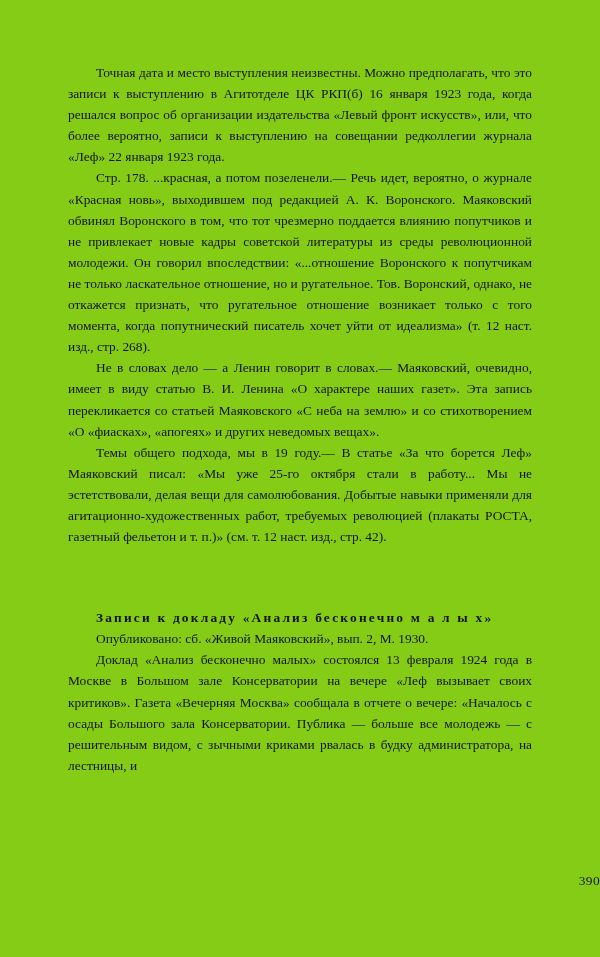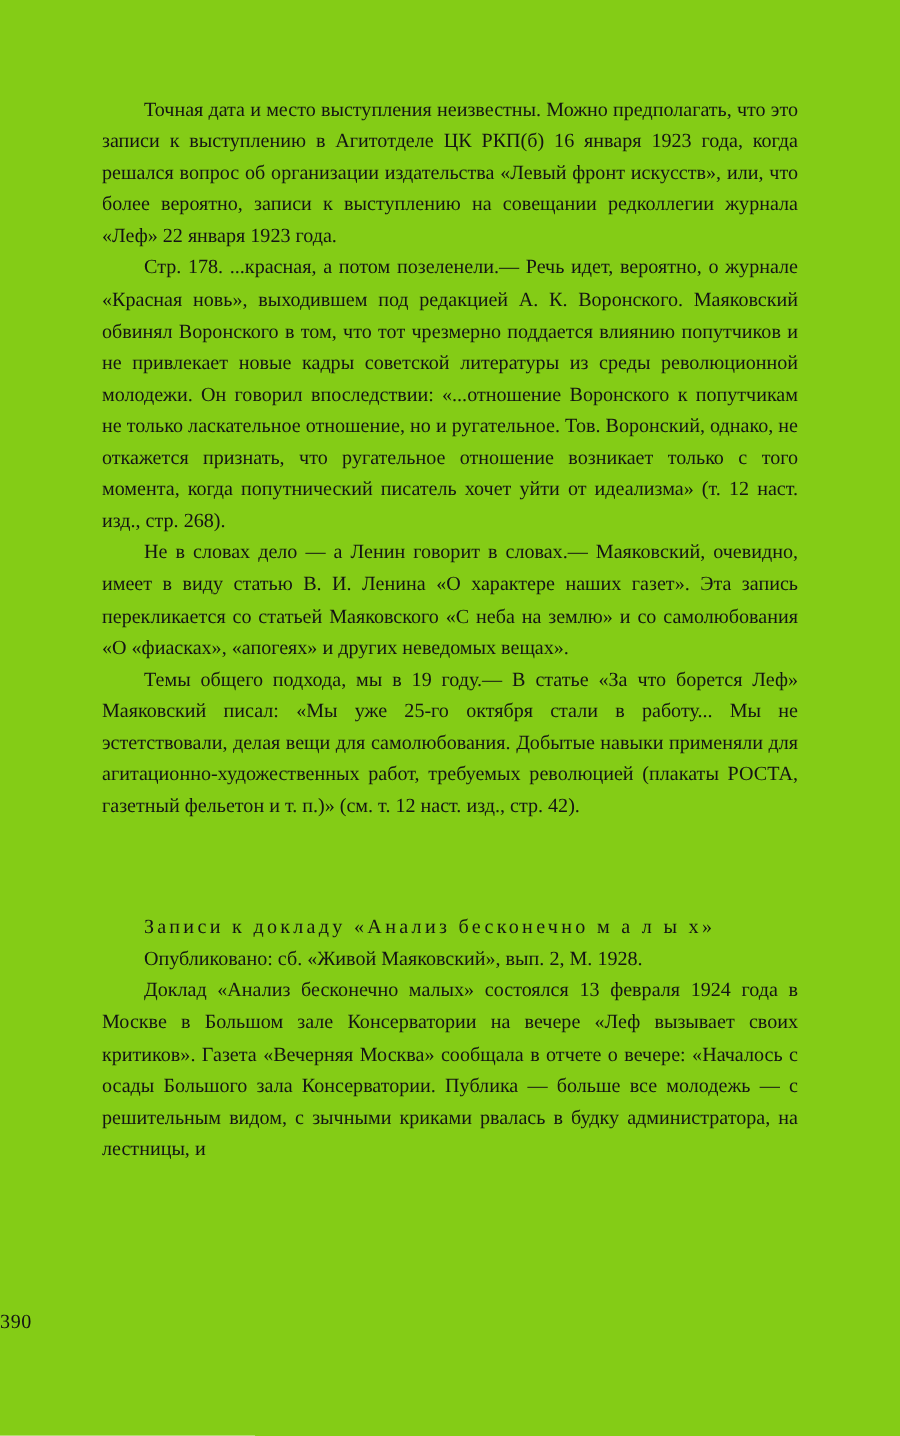--- a/index.html
+++ b/index.html
@@ -37,54 +37,55 @@
   .para.noindent {
     text-indent: 0;
   }
   .ital {
   }
   .section-head {
     margin-top: 34px;
     text-indent: 28px;
     letter-spacing: 2.2px;
     text-align: justify;
+    font-weight: bold;
   }
   .folio {
     position: absolute;
     left: 0;
     right: 0;
     bottom: 68px;
-    text-align: left;
+    text-align: right;
     font-size: 13.4px;
     color: #141414;
     letter-spacing: 0.4px;
   }
   .spacer-block {
     height: 26px;
   }
 </style>
 </head>
 <body>
 
 <div class="page">
   <div class="textblock">
 
     <p class="para"><span>Точная дата и место выступления неизвестны. Можно пред­полагать, что это записи к выступлению в Агитотделе ЦК РКП(б) 16 января 1923 года, когда решался вопрос об организации изда­тельства «Левый фронт искусств», или, что более вероятно, записи к выступлению на совещании редколлегии журнала «Леф» 22 ян­варя 1923 года.</span></p>
 
     <p class="para"><span>Стр. 178. </span><span class="ital">...красная, а потом позеленели.—</span><span> Речь идет, вероятно, о журнале «Красная новь», выходившем под редакцией А. К. Ворон­ского. Маяковский обвинял Воронского в том, что тот чрезмерно поддается влиянию попутчиков и не привлекает новые кадры совет­ской литературы из среды революционной молодежи. Он говорил впоследствии: «...отношение Воронского к попутчикам не только ласкательное отношение, но и ругательное. Тов. Воронский, однако, не откажется признать, что ругательное отношение возникает только с того момента, когда попутнический писатель хочет уйти от идеа­лизма» (т. 12 наст. изд., стр. 268).</span></p>
 
 
-    <p class="para"><span class="ital">Не в словах дело — а Ленин говорит в словах.—</span><span> Маяковский, очевидно, имеет в виду статью В. И. Ленина «О характере наших газет». Эта запись перекликается со статьей Маяковского «С неба на землю» и со самолюбования «О «фиасках», «апогеях» и других неведомых вещах».</span></p>
+    <p class="para"><span class="ital">Не в словах дело — а Ленин говорит в словах.—</span><span> Маяковский, очевидно, имеет в виду статью В. И. Ленина «О характере наших газет». Эта запись перекликается со статьей Маяковского «С неба на землю» и со стихотворением «О «фиасках», «апогеях» и других неведомых вещах».</span></p>
 
     <p class="para"><span class="ital">Темы общего подхода, мы в 19 году.—</span><span> В статье «За что борется Леф» Маяковский писал: «Мы уже 25-го октября стали в работу... Мы не эстетствовали, делая вещи для самолюбования. Добытые навыки применяли для агитационно-художественных работ, требуе­мых революцией (плакаты РОСТА, газетный фельетон и т. п.)» (см. т. 12 наст. изд., стр. 42).</span></p>
 
     <div class="spacer-block"></div>
 
     <p class="para section-head"><span>Записи  к  докладу  «Анализ  бесконечно  м а л ы х»</span></p>
 
-    <p class="para"><span>Опубликовано: сб. «Живой Маяковский», вып. 2, М. 1928.</span></p>
+    <p class="para"><span>Опубликовано: сб. «Живой Маяковский», вып. 2, М. 1930.</span></p>
 
     <p class="para"><span>Доклад «Анализ бесконечно малых» состоялся 13 февраля 1924 года в Москве в Большом зале Консерватории на вечере «Леф вызывает своих критиков». Газета «Вечерняя Москва» сообщала в отчете о вечере: «Началось с осады Большого зала Консерватории. Публика — больше все молодежь — с решительным видом, с зыч­ными криками рвалась в будку администратора, на лестницы, и</span></p>
 
   </div>
 
   <div class="folio">390</div>
 </div>
 
 </body></html>

